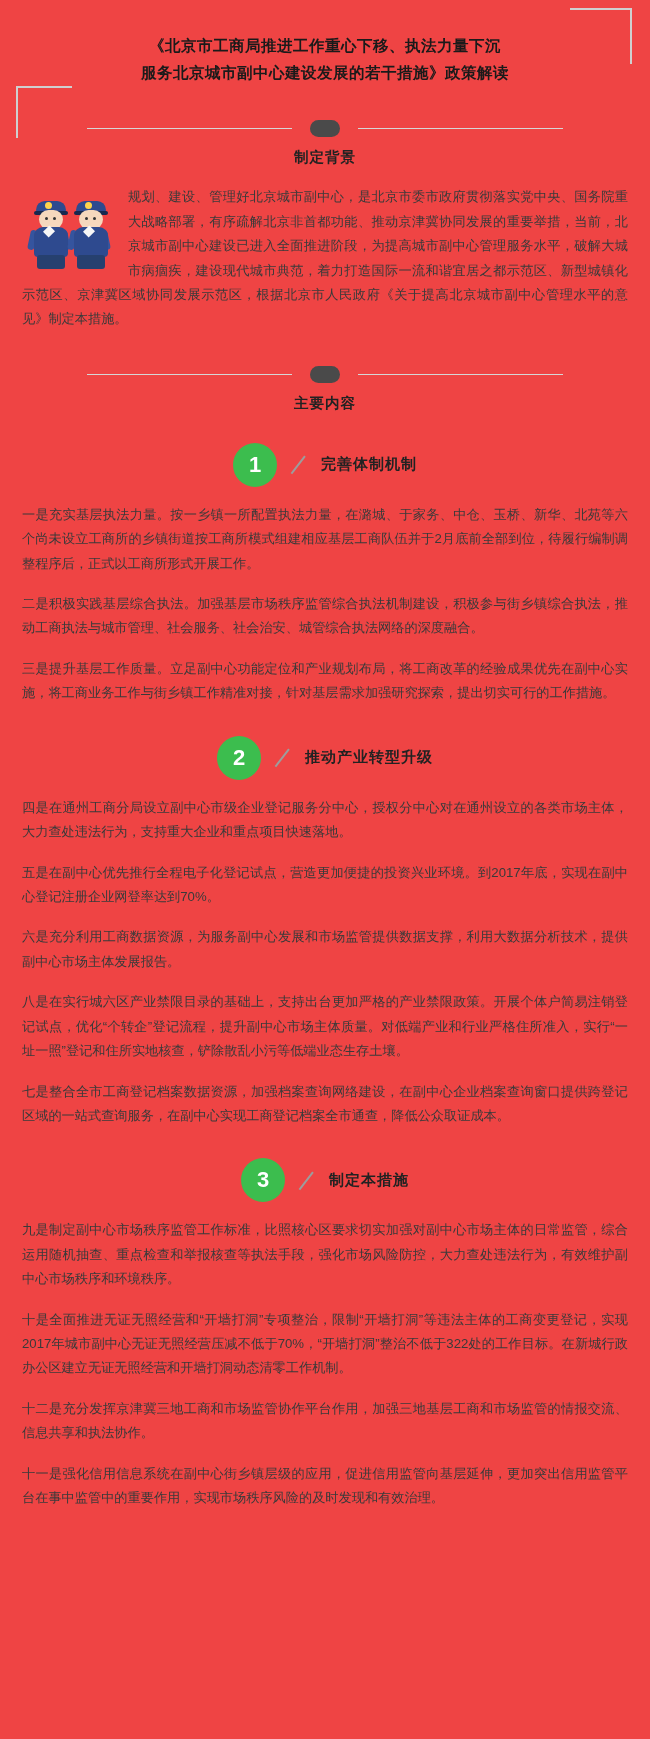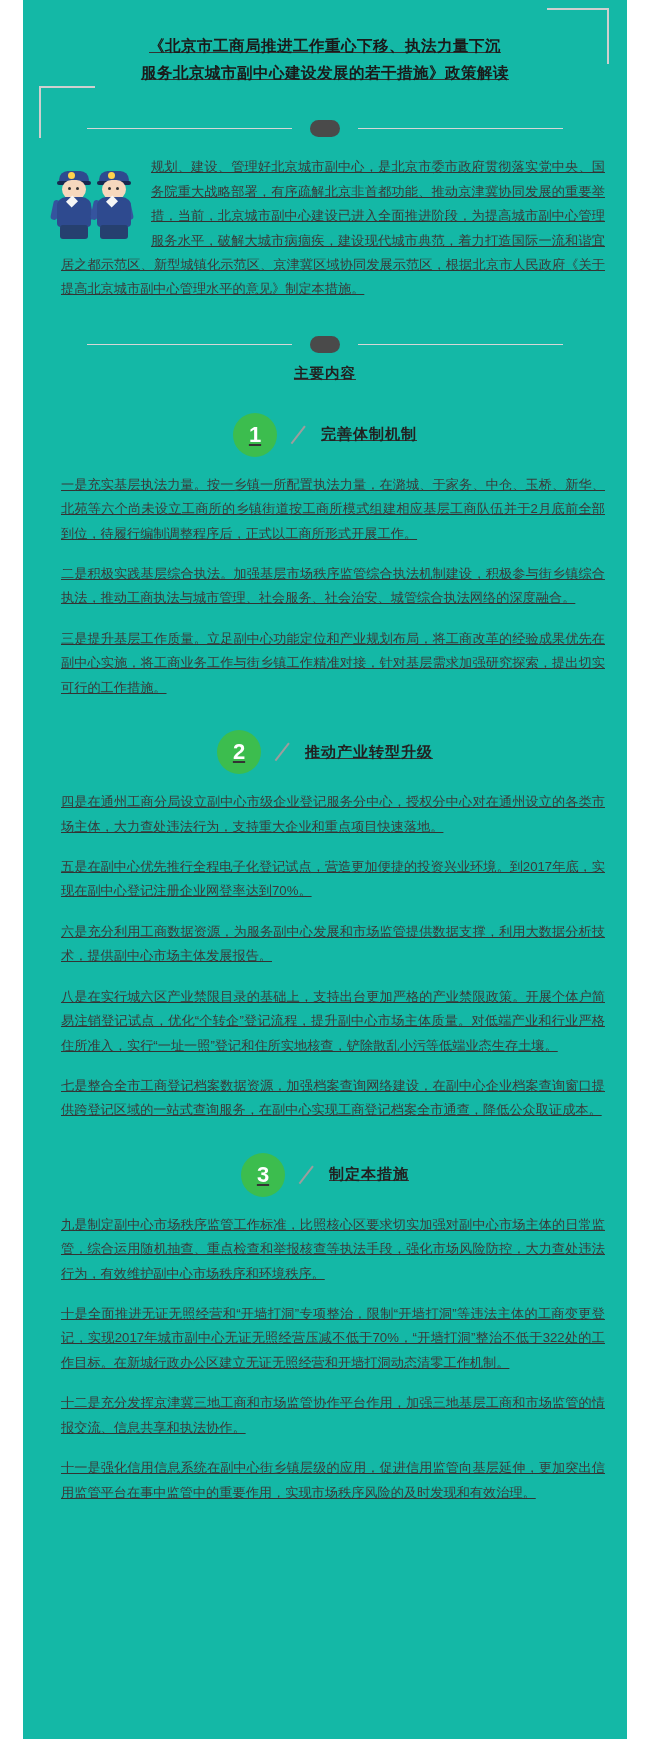--- a/index.html
+++ b/index.html
@@ -6,26 +6,25 @@
     margin: 0;
     padding: 0;
     background: #ffffff;
   }
   body {
     font-family: "Liberation Sans", "DejaVu Sans", sans-serif;
     color: #333333;
   }
   #page {
     position: relative;
-    width: 604px;
+    width: 650px;
     min-height: 1739px;
     margin: 0 auto;
-    background: #14b8a6;
+    background: #ef4444;
     overflow: hidden;
-    text-decoration: underline;
   }
   
   .corner {
     position: absolute;
     background: transparent;
   }
   .corner-tr {
     top: 8px;
     right: 18px;
     width: 60px;
@@ -86,21 +85,21 @@
     font-size: 14.5px;
     font-weight: bold;
     color: #222222;
     letter-spacing: 1px;
   }
   
   p.para {
     font-size: 13.2px;
     line-height: 1.85;
     color: #3a3a3a;
-    margin: 16px 0 0 16px;
+    margin: 16px 0 0 0;
     text-align: justify;
     text-justify: inter-ideograph;
   }
   p.para.first {
     margin-top: 18px;
   }
   
   .intro-block {
     margin-top: 16px;
     position: relative;
@@ -242,20 +241,21 @@
   </div>
 
   <div class="content">
 
     <div class="section-head">
       <div class="rule-row">
         <div class="rule"></div>
         <div class="pill"></div>
         <div class="rule"></div>
       </div>
+      <div class="section-title">制定背景</div>
     </div>
 
     <div class="intro-block clearfix">
       <div class="mascots">
         <div class="cop left">
           <div class="hat"></div>
             <div class="badge"></div>
             <div class="face"></div>
           <div class="eye l"></div>
             <div class="eye r"></div>

